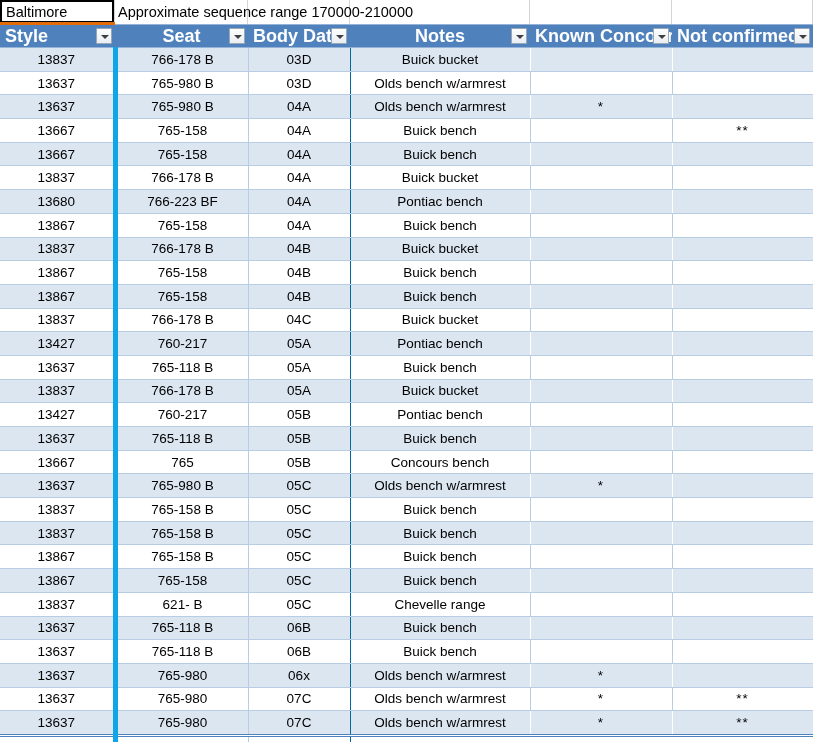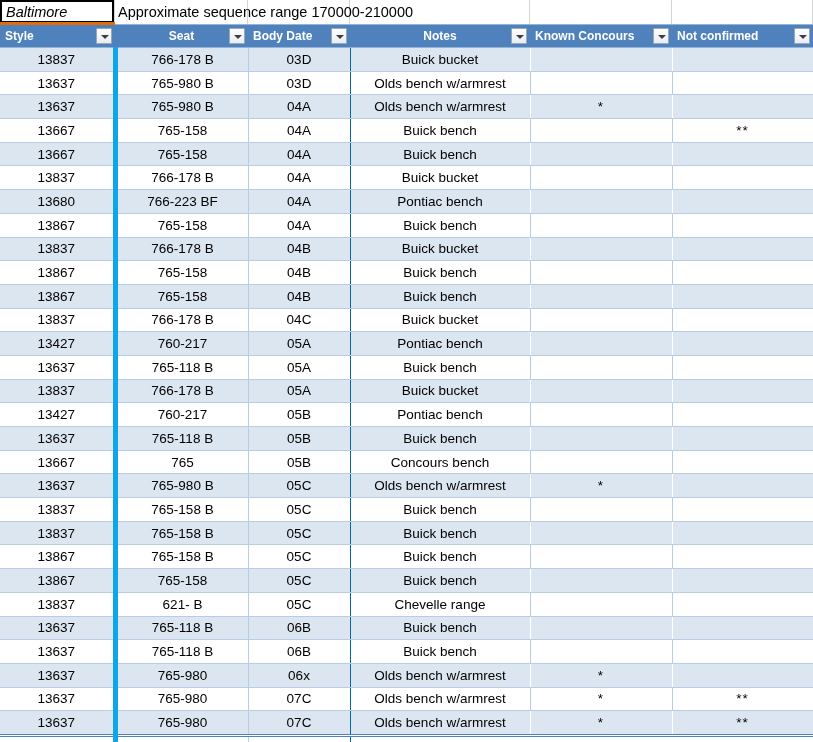--- a/index.html
+++ b/index.html
@@ -10,21 +10,21 @@
   }
   #sheet{position:relative;width:813px;height:742px;background:#fff;}
 
   
   .toprow{position:relative;height:24px;width:813px;box-sizing:border-box;}
   .toprow .gridline{position:absolute;top:0;bottom:0;width:1px;background:#d4d4d4;}
   .selcell{
     position:absolute;left:0;top:0;width:114px;height:23px;
     box-sizing:border-box;border:2px solid #000;background:#fff;
     display:flex;align-items:center;padding-left:4px;
-    font-size:14.5px;color:#000;font-style:italic;
+    font-size:14.5px;color:#000;
   }
   .selcell-handle{
     position:absolute;left:108px;top:22px;width:7px;height:4px;background:#E36C09;
   }
   .selcell-underline{
     position:absolute;left:0;top:22px;width:115px;height:3px;background:#E36C09;
   }
   .toptext{
     position:absolute;left:118px;top:0;height:23px;display:flex;align-items:center;
     font-size:14.5px;color:#000;white-space:nowrap;text-align:center;
@@ -32,21 +32,21 @@
 
   
   table.grid{
     border-collapse:collapse;table-layout:fixed;width:813px;
     font-size:13.5px;color:#000;
   }
   table.grid td, table.grid th{padding:0;margin:0;}
 
   thead th{
     height:22px;
-    background:#4F81BD;color:#fff;font-weight:bold;font-size:12px;
+    background:#4F81BD;color:#fff;font-weight:bold;font-size:18px;
     border-top:1px solid #95B3D7;border-bottom:1px solid #95B3D7;
     position:relative;
     text-align:center;
     white-space:nowrap;
   }
   th .hlabel{display:inline-block;}
   th.lft .hlabel{padding-left:5px;}
   th.lft{text-align:left;}
   .fbtn{
     position:absolute;right:3px;top:3px;width:16px;height:16px;

